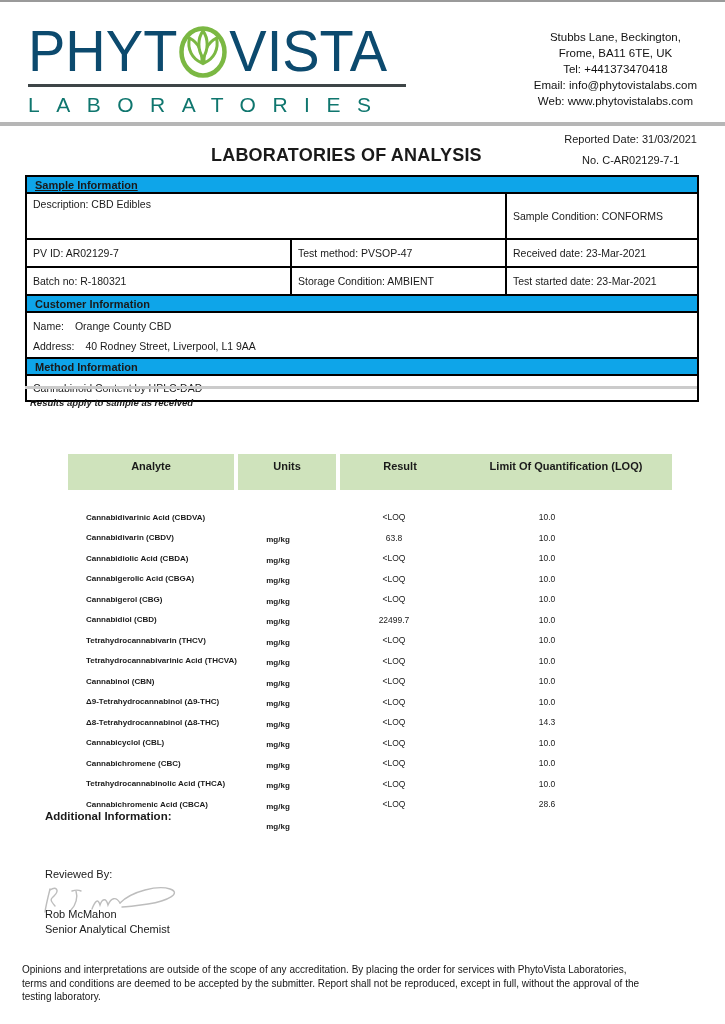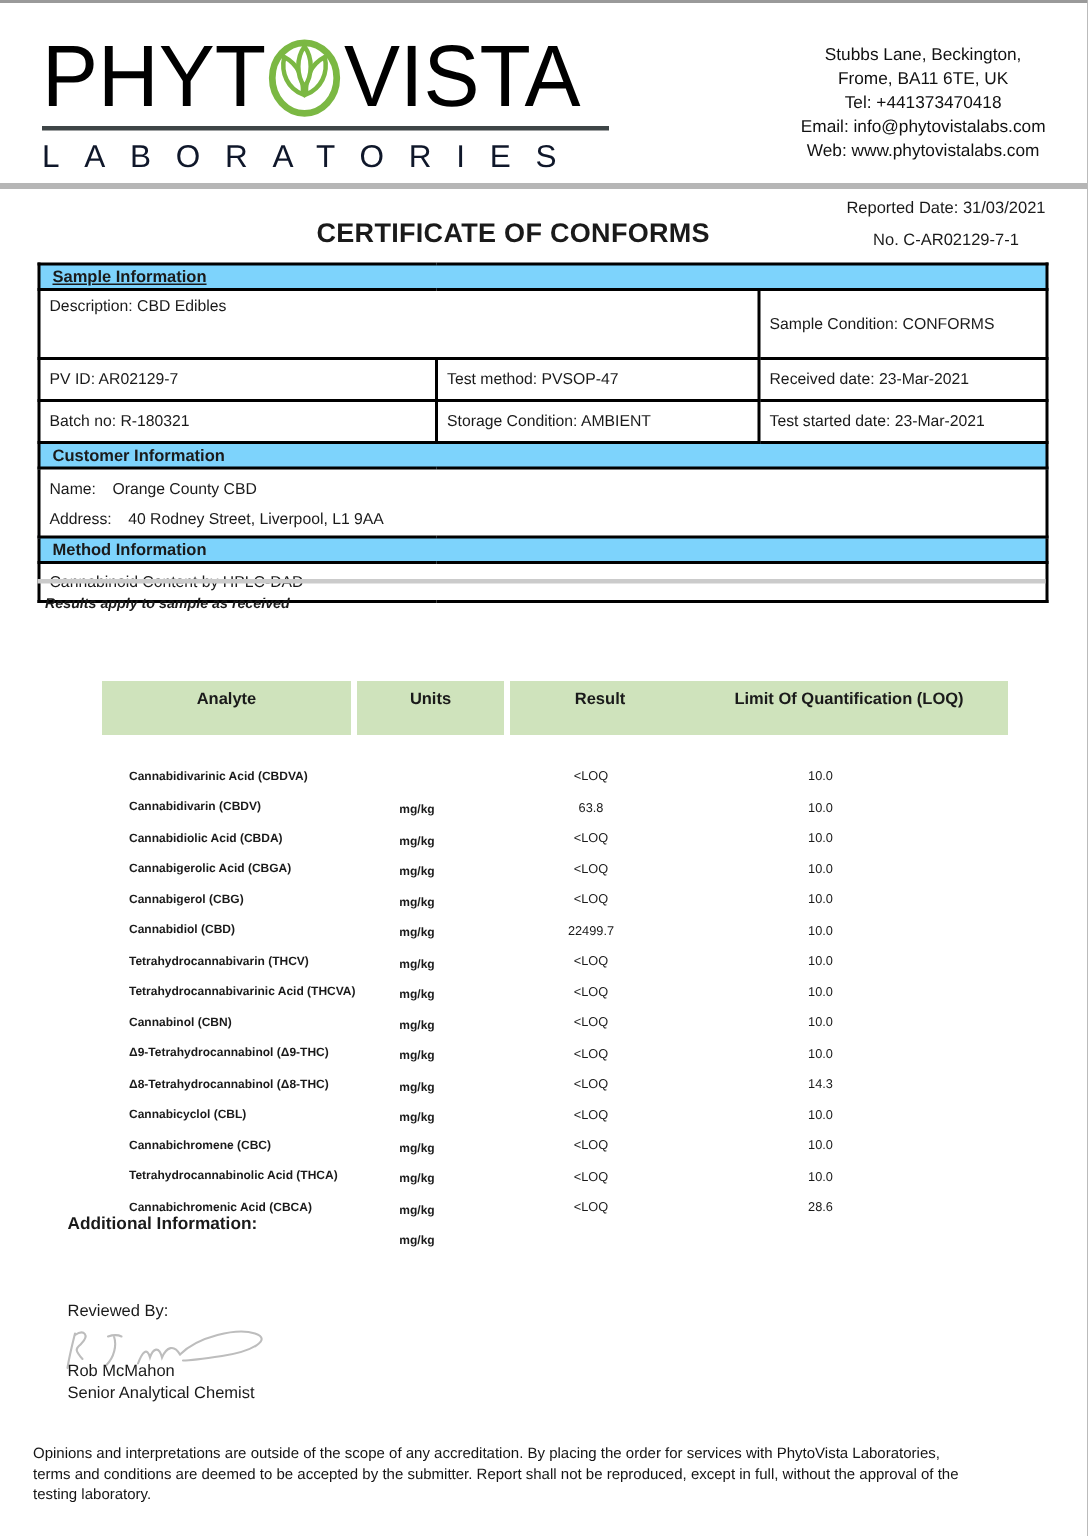--- a/index.html
+++ b/index.html
@@ -4,42 +4,42 @@
 <style>
   html,body { margin:0; padding:0; background:#888; }
   .page {
     position:relative; width:725px; height:1024px; margin:0 auto;
     background:#ffffff; overflow:hidden;
     font-family:"Liberation Sans", sans-serif; color:#1a1a1a;
     border-top:2px solid #9a9a9a;
   }
   
   .logo { position:absolute; left:28px; top:20px; width:362px; }
-  .logo-top { font-size:56px; line-height:58px; font-weight:400; color:#000000;
+  .logo-top { font-size:56px; line-height:58px; font-weight:400; color:#0c4a6e;
               letter-spacing:0px; white-space:nowrap; display:flex; align-items:center; }
   .logo-top span { display:inline-block; transform:scaleY(1.04); }
   .logo-o { margin:0 1px; display:inline-block; }
   .logo-sub { margin-top:4px; border-top:3px solid #3e4547; padding-top:6px;
-              font-size:21px; color:#0f172a; letter-spacing:16.5px; margin-right:-16px;
+              font-size:21px; color:#0f766e; letter-spacing:16.5px; margin-right:-16px;
               white-space:nowrap; }
   .contact { position:absolute; right:28px; top:27px; text-align:center;
              font-size:11.5px; line-height:16px; color:#111; }
   .header-rule { position:absolute; left:0; top:120px; width:725px; height:4px; background:#b6b6b6; }
 
   
   .docmeta { position:absolute; right:28px; top:127px; text-align:center;
              font-size:11px; line-height:21px; }
   .doc-title { position:absolute; left:211px; top:143px; font-size:18px; font-weight:bold;
                letter-spacing:0.2px; }
 
   
   .info-table { position:absolute; left:25px; top:173px; width:672px;
                 border-collapse:collapse; table-layout:fixed; }
   .info-table td { border:2px solid #000; font-size:10.5px; padding:2px 6px; vertical-align:middle; }
-  .info-table td.bar { background:#7dd3fc; font-weight:bold; font-size:11px;
+  .info-table td.bar { background:#0ea5e9; font-weight:bold; font-size:11px;
                        height:13px; padding:1px 8px; }
   .u { text-decoration:underline; }
   .r-desc td { height:38px;margin-top:24px; }
   .r-desc .desc { vertical-align:top; padding-top:4px; }
   .r-24 td { height:22px; }
   .r-cust td { height:36px; padding-top:4px; padding-bottom:4px; }
   .r-cust .line { margin:2px 0 8px 0; }
   .r-cust .line:last-child { margin-bottom:0; }
   .lbl { margin-right:11px; }
   .r-meth td { height:20px; }
@@ -95,21 +95,21 @@
     <div>Email: info@phytovistalabs.com</div>
     <div>Web: www.phytovistalabs.com</div>
   </div>
 
   <div class="header-rule"></div>
 
   <div class="docmeta">
     <div>Reported Date: 31/03/2021</div>
     <div>No. C-AR02129-7-1</div>
   </div>
-  <div class="doc-title">CERTIFICATE OF CONFORMS</div>
+  <div class="doc-title">LABORATORIES OF ANALYSIS</div>
 
   <table class="info-table">
     <colgroup>
         <col style="width:265px">
         <col style="width:215px">
         <col style="width:192px">
       </colgroup>
     <tbody>
         <tr>
           <td class="bar" colspan="3">

